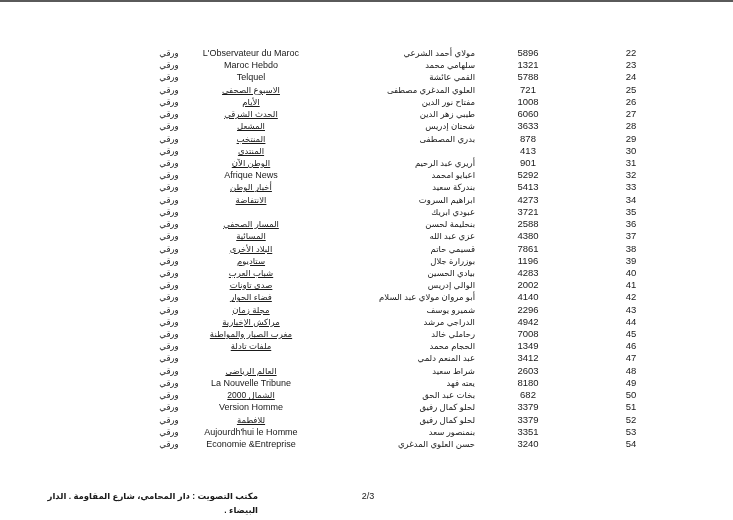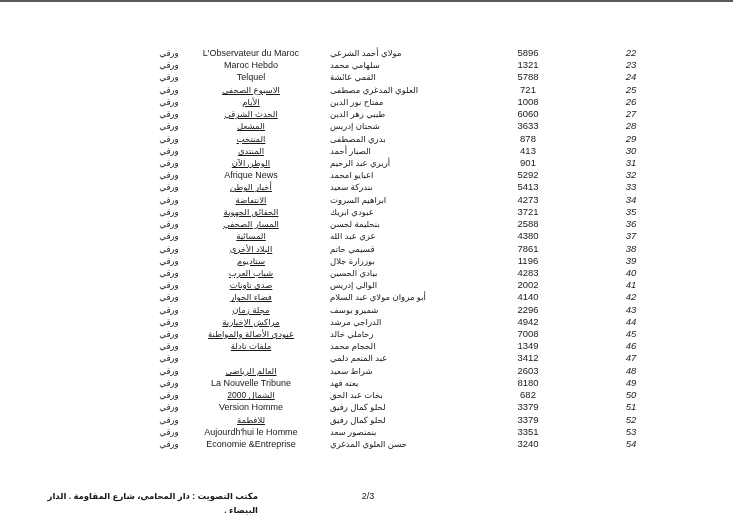--- a/index.html
+++ b/index.html
@@ -48,36 +48,35 @@
     .c-pub {
       left: 181px;
       width: 140px;
       text-align: center;
       font-size: 9px;
     }
     .c-pub.ar { direction: rtl; font-size: 8.5px; text-decoration: underline; }
     .c-dir {
       left: 330px;
       width: 145px;
-      text-align: left;
+      text-align: right;
       direction: rtl;
       font-size: 8.5px;
     }
     .c-num {
       left: 505px;
       width: 46px;
       text-align: center;
       font-size: 9.5px;
     }
     .c-idx {
       left: 620px;
       width: 22px;
       text-align: center;
       font-size: 9.5px;
-      font-style: italic;
     }
     .footer {
       position: absolute;
       top: 489px;
       left: 0;
       width: 600px;
       height: 14px;
       font-size: 8.5px;
       line-height: 14px;
     }
@@ -156,21 +155,20 @@
     <div class="row">
       <span class="cell c-type">ورقي</span>
       <span class="cell c-pub ar">المنتخب</span>
       <span class="cell c-dir">بدري المصطفى</span>
       <span class="cell c-num">878</span>
       <span class="cell c-idx">29</span>
     </div>
     <div class="row">
       <span class="cell c-type">ورقي</span>
       <span class="cell c-pub ar">المنتدى</span>
-      <span class="cell c-dir">الصبار أحمد</span>
       <span class="cell c-num">413</span>
       <span class="cell c-idx">30</span>
     </div>
     <div class="row">
       <span class="cell c-type">ورقي</span>
       <span class="cell c-pub ar">الوطن الآن</span>
       <span class="cell c-dir">أريري عبد الرحيم</span>
       <span class="cell c-num">901</span>
       <span class="cell c-idx">31</span>
     </div>
@@ -190,21 +188,20 @@
     </div>
     <div class="row">
       <span class="cell c-type">ورقي</span>
       <span class="cell c-pub ar">الانتفاضة</span>
       <span class="cell c-dir">ابراهيم السروت</span>
       <span class="cell c-num">4273</span>
       <span class="cell c-idx">34</span>
     </div>
     <div class="row">
       <span class="cell c-type">ورقي</span>
-      <span class="cell c-pub ar">الحقائق الجهوية</span>
       <span class="cell c-dir">عبودي ابريك</span>
       <span class="cell c-num">3721</span>
       <span class="cell c-idx">35</span>
     </div>
     <div class="row">
       <span class="cell c-type">ورقي</span>
       <span class="cell c-pub ar">المسار الصحفي</span>
       <span class="cell c-dir">بنحليمة لحسن</span>
       <span class="cell c-num">2588</span>
       <span class="cell c-idx">36</span>
@@ -260,21 +257,21 @@
     </div>
     <div class="row">
       <span class="cell c-type">ورقي</span>
       <span class="cell c-pub ar">مراكش الإخبارية</span>
       <span class="cell c-dir">الدراجي مرشد</span>
       <span class="cell c-num">4942</span>
       <span class="cell c-idx">44</span>
     </div>
     <div class="row">
       <span class="cell c-type">ورقي</span>
-      <span class="cell c-pub ar">عبودي الأصالة والمواطنة</span>
+      <span class="cell c-pub ar">مغرب الصبار والمواطنة</span>
       <span class="cell c-dir">رحاملي خالد</span>
       <span class="cell c-num">7008</span>
       <span class="cell c-idx">45</span>
     </div>
     <div class="row">
       <span class="cell c-type">ورقي</span>
       <span class="cell c-pub ar">ملفات تادلة</span>
       <span class="cell c-dir">الحجام محمد</span>
       <span class="cell c-num">1349</span>
       <span class="cell c-idx">46</span>

